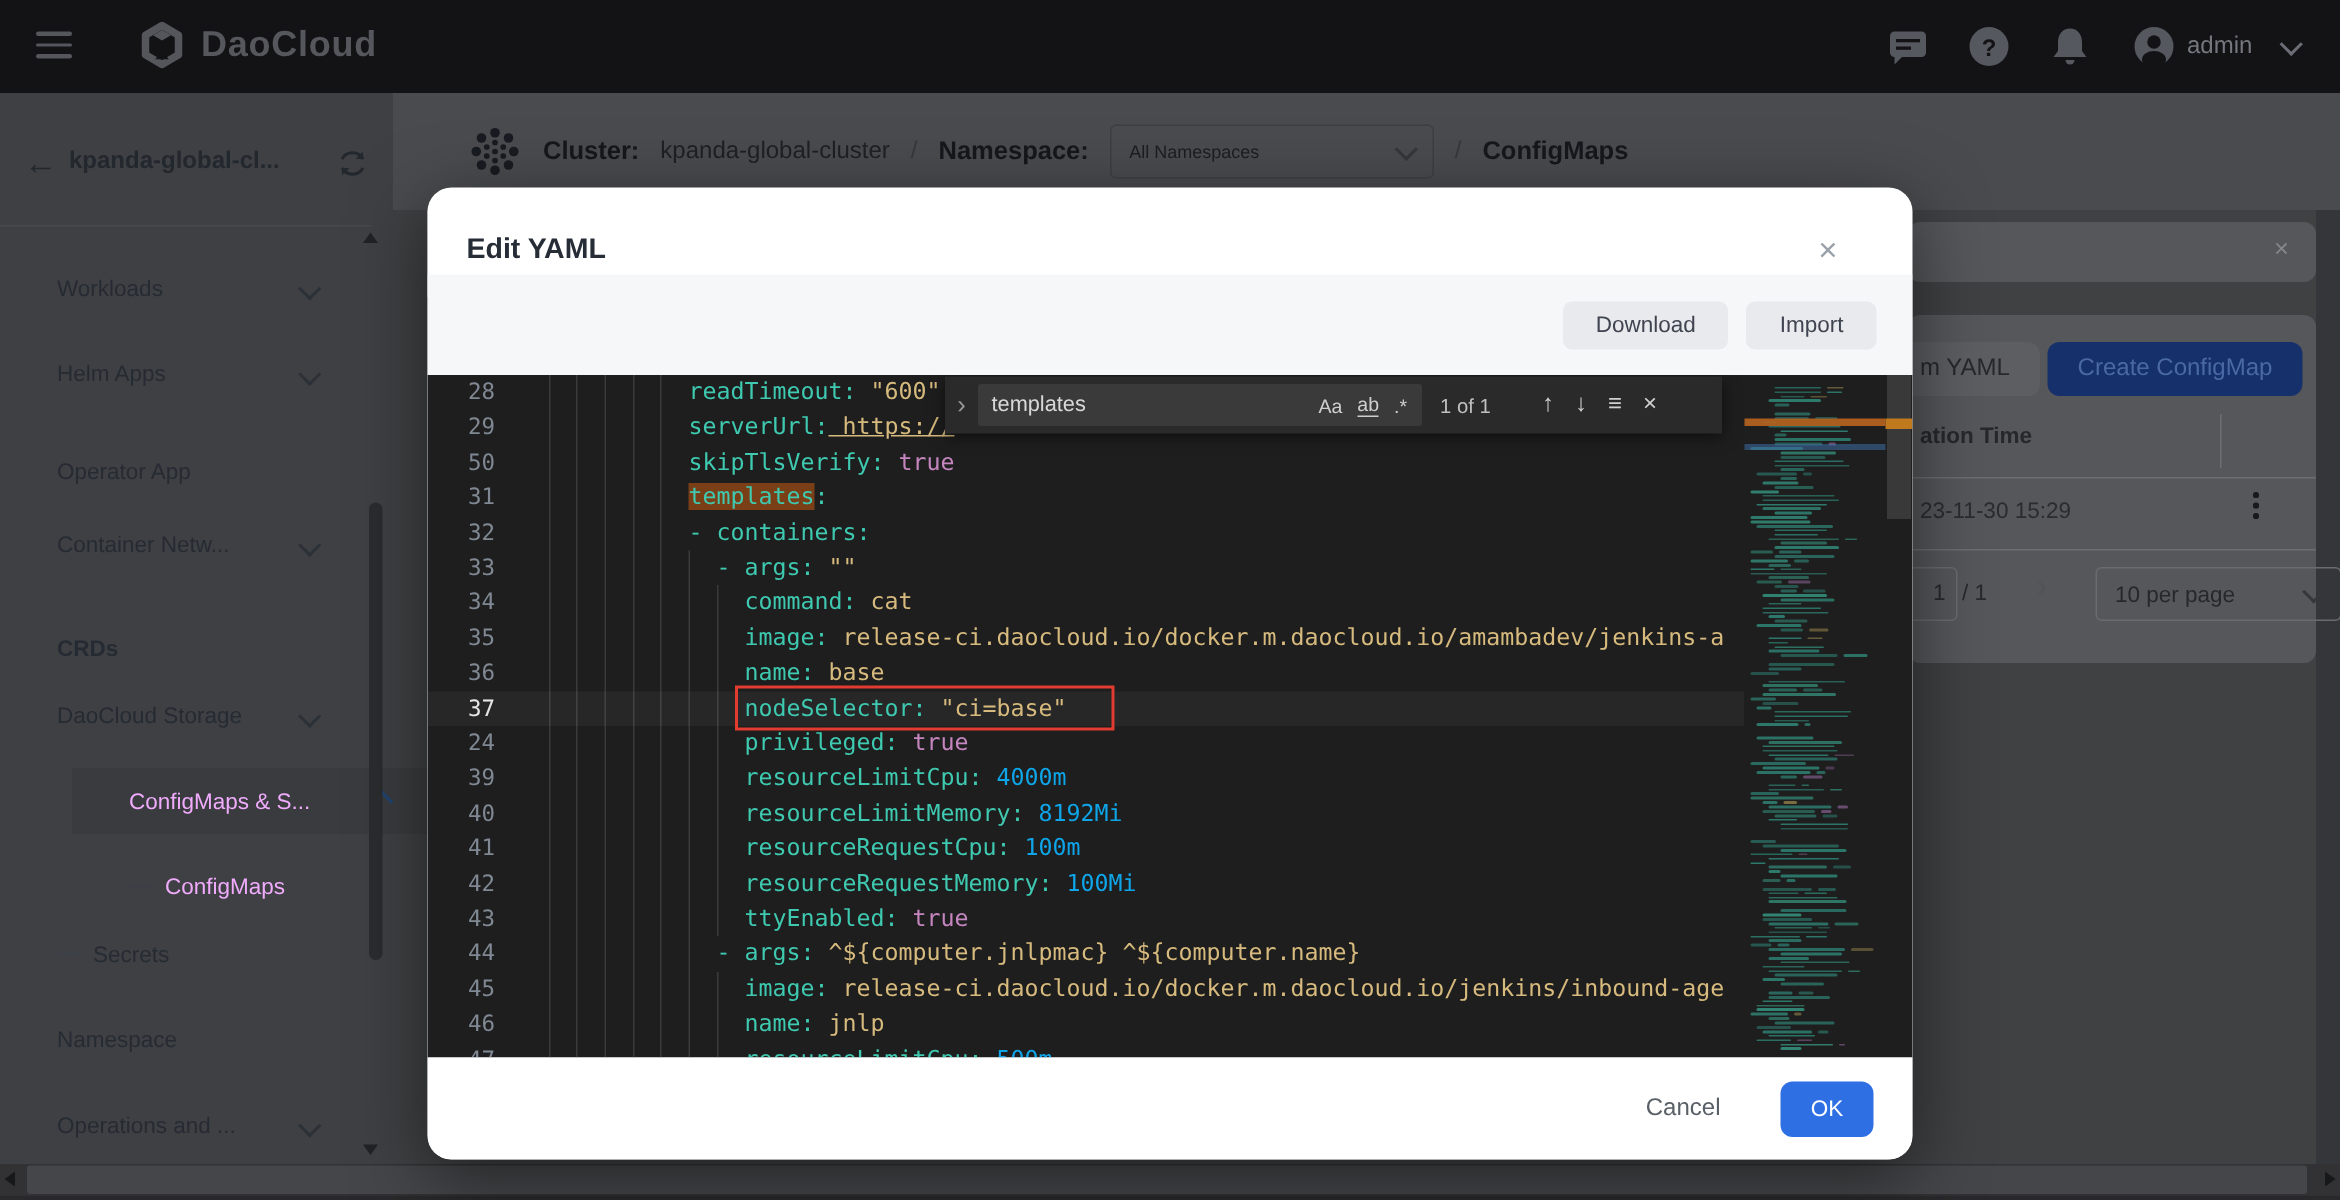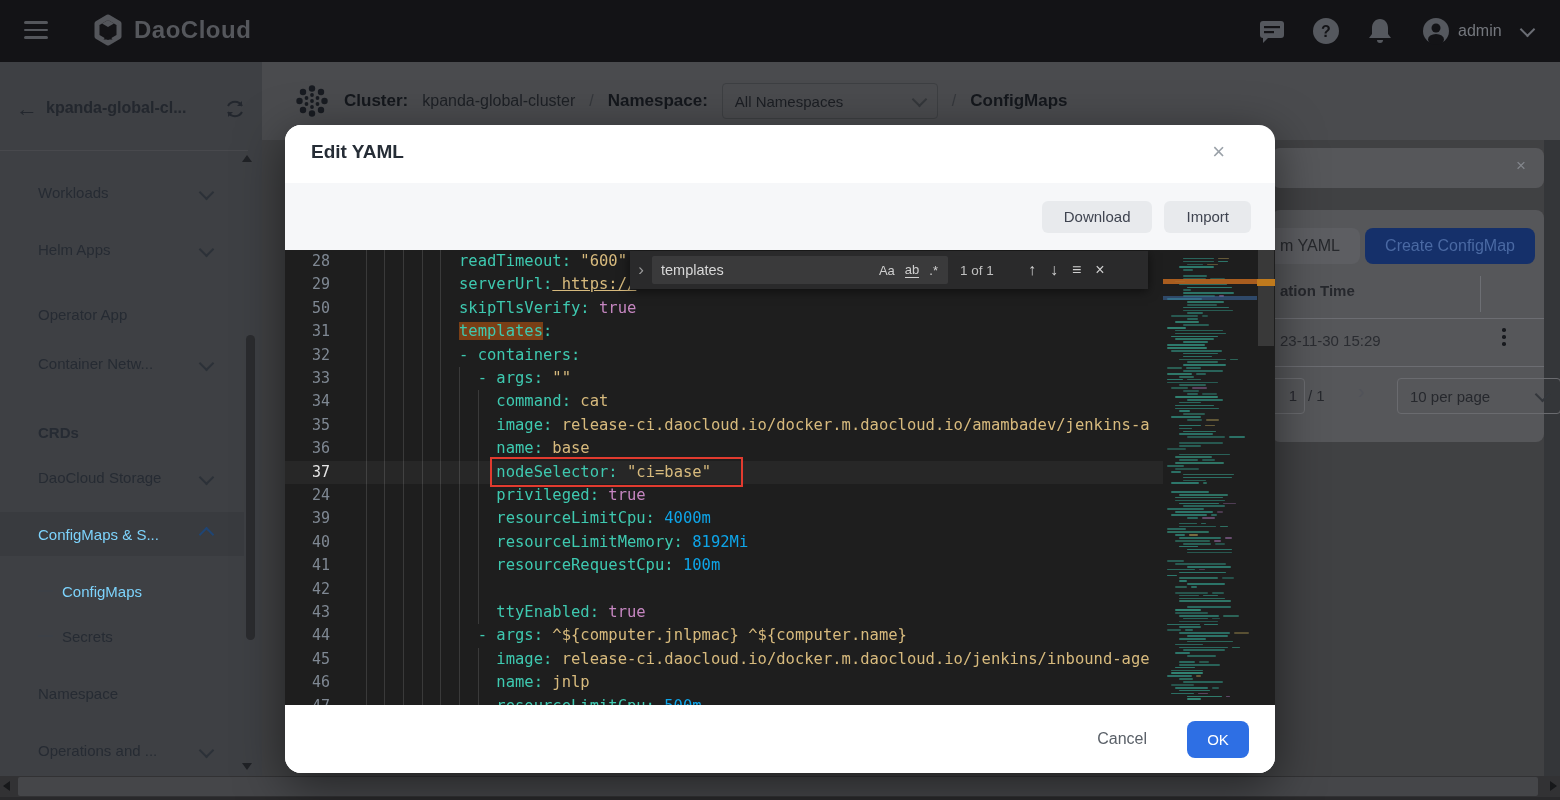--- a/index.html
+++ b/index.html
@@ -27,39 +27,39 @@
   #side-title{left:46px;top:9px;font-size:16px;color:#23272e;font-weight:600;width:172px;
               white-space:nowrap;overflow:hidden;}
   #refresh-ic{left:224px;top:8px;}
   #side-div{left:0;top:88px;width:248px;height:1px;background:#48494d;}
   .side-item{position:absolute;left:0;width:244px;height:44px;display:flex;align-items:center;
              font-size:15px;color:#262b33;cursor:pointer;}
   .side-item .lbl{margin-left:38px;}
   .side-item.sub .lbl{margin-left:62px;}
   .side-item .dash{position:absolute;left:38px;width:15px;height:2px;background:#3c4046;}
   .side-item .chev{position:absolute;right:32px;}
-  .side-item.active{color:#7dd3fc;}
+  .side-item.active{color:#f0abfc;margin-left:48px;}
   .side-item.active .chev{border-color:#1f4574;}
   .side-item.parent-active{background:rgba(0,0,0,.07);}
   
   .tri{width:0;height:0;border-left:5px solid transparent;border-right:5px solid transparent;}
   .tri.up{border-bottom:7px solid #202226;}
   .tri.down{border-top:7px solid #202226;}
   #side-sb-thumb{left:246px;top:273px;width:9px;height:305px;background:#2b2c2f;border-radius:5px;}
 
   
   #crumbbar{left:262px;top:62px;width:1298px;height:78px;background:#4a4b4e;}
-  #crumb-inner{left:32px;top:0;height:78px;display:flex;align-items:center;gap:14px;}
+  #crumb-inner{left:50px;top:0;height:78px;display:flex;align-items:center;gap:14px;}
   .crumb-b{font-size:17px;font-weight:bold;color:#14171c;}
   .crumb-v{font-size:16px;color:#1d2025;}
   .crumb-sep{font-size:16px;color:#35383c;}
   #ns-select{width:190px;height:34px;border:1px solid #3d3f42;border-radius:4px;display:flex;
              align-items:center;justify-content:space-between;padding:0 12px;cursor:pointer;}
   #ns-select .chev{border-color:#34373b;margin-top:-4px;}
-  #ns-value{font-size:15px;color:#1b1e23;}
+  #ns-value{font-size:12px;color:#1b1e23;}
 
   
   #content{left:262px;top:140px;width:1298px;height:636px;background:#404143;}
   #rightcol{left:1544px;top:140px;width:16px;height:636px;background:#343639;}
   #top-card{left:1272px;top:148px;width:272px;height:40px;background:#56575a;border-radius:8px;}
   #top-card-x{position:absolute;right:18px;top:8px;color:#83868c;font-size:17px;}
   #main-card{left:1272px;top:210px;width:272px;height:232px;background:#56575a;border-radius:8px;}
   #yaml-btn{position:absolute;left:0;top:18px;width:80px;height:36px;background:#5d5e62;
             border-radius:0 8px 8px 0;color:#26282c;font-size:16px;line-height:36px;padding-left:8px;}
   #create-btn{position:absolute;left:93px;top:18px;width:170px;height:36px;background:#15306a;
@@ -85,21 +85,21 @@
   #hthumb{position:absolute;left:18px;top:1px;width:1520px;height:19px;background:#454649;border-radius:2px;}
   .harr{position:absolute;top:5px;width:0;height:0;border-top:5px solid transparent;border-bottom:5px solid transparent;}
   #harr-l{left:3px;border-right:7px solid #17181a;}
   #harr-r{right:3px;border-left:7px solid #17181a;}
   #pagefoot{left:0;top:797px;width:1560px;height:3px;background:#29292b;z-index:6;}
   #side-sb-down{left:242px;top:763px;z-index:7;}
 
   
   #modal{left:285px;top:125px;width:990px;height:648px;background:#ffffff;border-radius:16px;
          box-shadow:0 12px 48px rgba(0,0,0,.5);z-index:10;overflow:hidden;}
-  #m-head{position:absolute;left:0;top:0;width:962px;height:58px;background:#fff;}
+  #m-head{position:absolute;left:0;top:15px;width:962px;height:58px;background:#fff;}
   #m-title{position:absolute;left:26px;top:16px;font-size:19px;font-weight:600;color:#262d36;}
   #m-close{position:absolute;right:22px;top:14px;font-size:22px;color:#9aa1a8;cursor:pointer;}
   #m-toolbar{position:absolute;left:0;top:58px;width:990px;height:67px;background:#f6f7f9;
              display:flex;align-items:center;justify-content:flex-end;gap:12px;padding-right:24px;box-sizing:border-box;}
   .tb-btn{height:32px;padding:0 22px;background:#e8eaed;border:none;border-radius:6px;
           font-family:"Liberation Sans",sans-serif;font-size:15px;color:#3f4450;cursor:pointer;}
   #m-footer{position:absolute;left:0;top:580px;width:990px;height:68px;background:#fff;
             display:flex;align-items:center;justify-content:flex-end;gap:34px;padding-right:26px;box-sizing:border-box;}
   #cancel-btn{font-size:16px;color:#5a6068;background:none;border:none;cursor:pointer;
               font-family:"Liberation Sans",sans-serif;}
@@ -345,21 +345,21 @@
         <div class="cl" style="top: 117px;"><span class="ln">33</span><span class="lc">              <span class="tk-key">- args:</span><span class="tk-str"> ""</span></span></div>
         <div class="cl" style="top: 140.4px;"><span class="ln">34</span><span class="lc">                <span class="tk-key">command:</span><span class="tk-str"> cat</span></span></div>
         <div class="cl" style="top: 163.8px;"><span class="ln">35</span><span class="lc">                <span class="tk-key">image:</span><span class="tk-str"> release-ci.daocloud.io/docker.m.daocloud.io/amambadev/jenkins-a</span></span></div>
         <div class="cl" style="top: 187.2px;"><span class="ln">36</span><span class="lc">                <span class="tk-key">name:</span><span class="tk-str"> base</span></span></div>
         <div class="line-bg" style="top: 210.6px;"></div>
         <div class="cl" style="top: 210.6px;"><span class="ln cur">37</span><span class="lc">                <span class="redbox"><span class="tk-key">nodeSelector:</span><span class="tk-str"> "ci=base"</span></span></span></div>
         <div class="cl" style="top: 234px;"><span class="ln">24</span><span class="lc">                <span class="tk-key">privileged:</span><span class="tk-bool"> true</span></span></div>
         <div class="cl" style="top: 257.4px;"><span class="ln">39</span><span class="lc">                <span class="tk-key">resourceLimitCpu:</span><span class="tk-num"> 4000m</span></span></div>
         <div class="cl" style="top: 280.8px;"><span class="ln">40</span><span class="lc">                <span class="tk-key">resourceLimitMemory:</span><span class="tk-num"> 8192Mi</span></span></div>
         <div class="cl" style="top: 304.2px;"><span class="ln">41</span><span class="lc">                <span class="tk-key">resourceRequestCpu:</span><span class="tk-num"> 100m</span></span></div>
-        <div class="cl" style="top: 327.6px;"><span class="ln">42</span></div>
+        <div class="cl" style="top: 327.6px;"><span class="ln">42</span><span class="lc">                <span class="tk-key">resourceRequestMemory:</span><span class="tk-num"> 100Mi</span></span></div>
         <div class="cl" style="top: 351px;"><span class="ln">43</span><span class="lc">                <span class="tk-key">ttyEnabled:</span><span class="tk-bool"> true</span></span></div>
         <div class="cl" style="top: 374.4px;"><span class="ln">44</span><span class="lc">              <span class="tk-key">- args:</span><span class="tk-str"> ^${computer.jnlpmac} ^${computer.name}</span></span></div>
         <div class="cl" style="top: 397.8px;"><span class="ln">45</span><span class="lc">                <span class="tk-key">image:</span><span class="tk-str"> release-ci.daocloud.io/docker.m.daocloud.io/jenkins/inbound-age</span></span></div>
         <div class="cl" style="top: 421.2px;"><span class="ln">46</span><span class="lc">                <span class="tk-key">name:</span><span class="tk-str"> jnlp</span></span></div>
         <div class="cl" style="top: 444.6px;"><span class="ln">47</span><span class="lc">                <span class="tk-key">resourceLimitCpu:</span><span class="tk-num"> 500m</span></span></div>
       </div>
 
     <div id="find">
       <span id="find-collapse">›</span>
       <div id="find-input">

